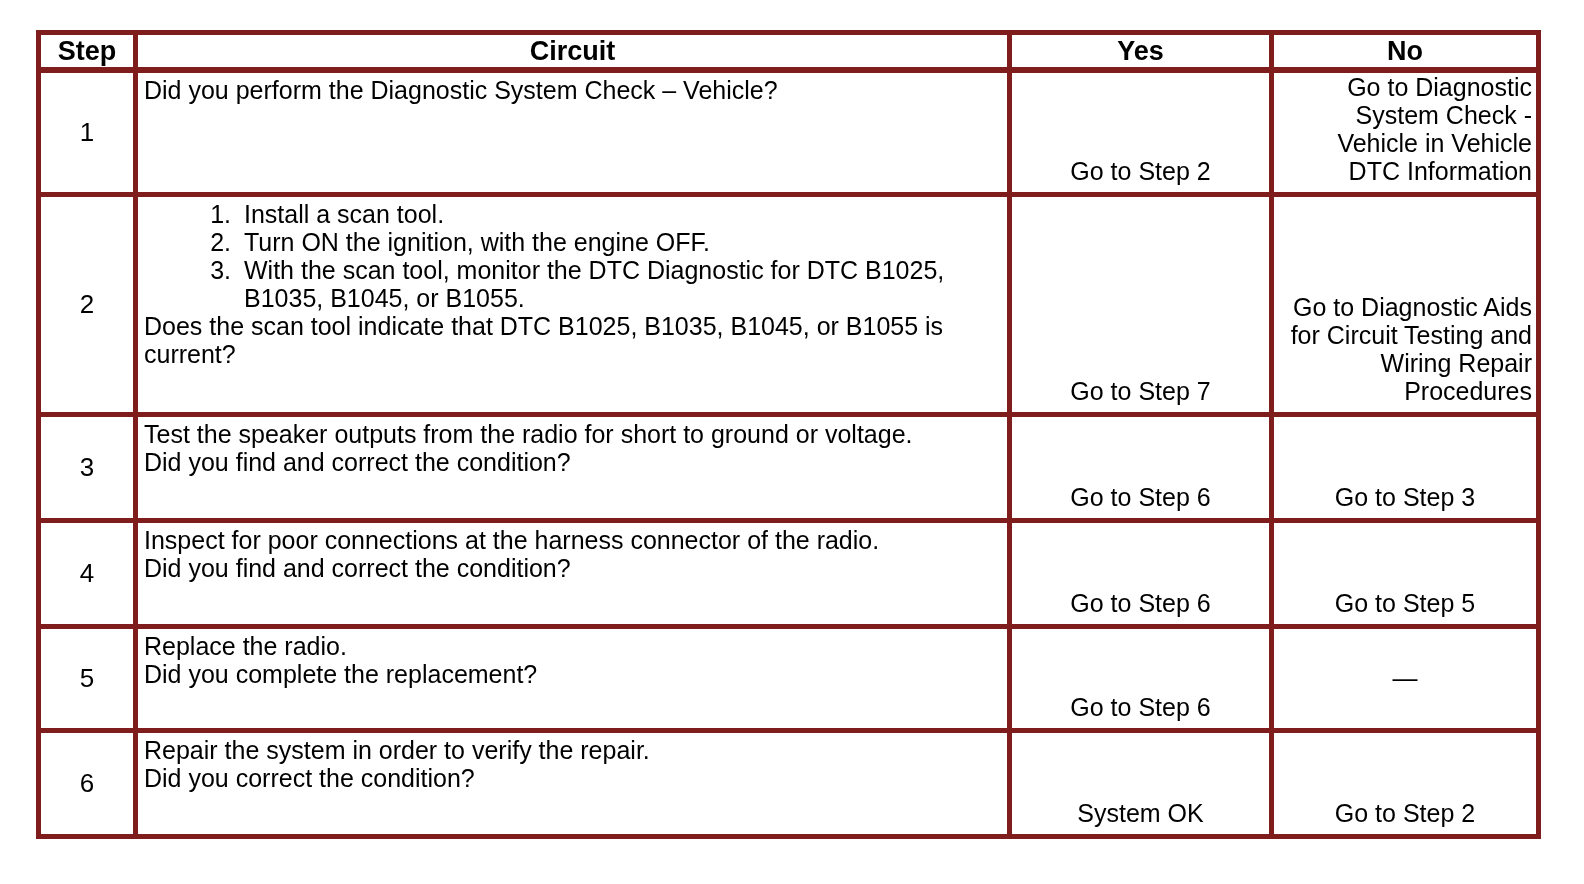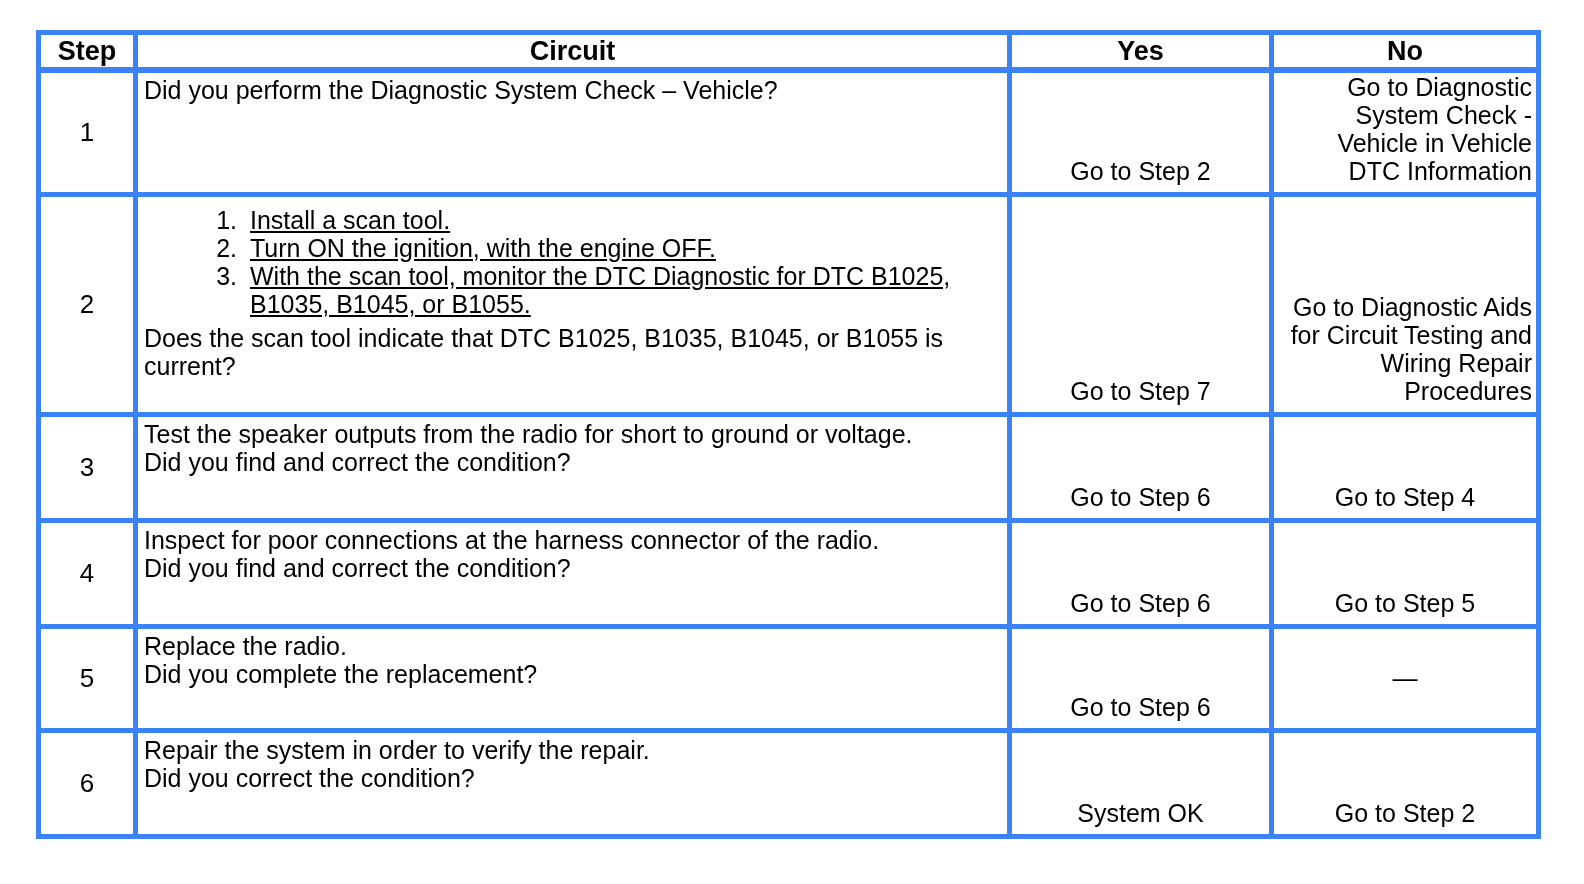--- a/index.html
+++ b/index.html
@@ -17,21 +17,21 @@
     table-layout: fixed;
     margin: 30px 0 0 36px;
     width: 1500px;
   }
   col.c-step   { width: 97px; }
   col.c-action { width: 874px; }
   col.c-yes    { width: 262px; }
   col.c-no     { width: 267px; }
 
   .diag th, .diag td {
-    border: 5px solid #3b82f6;
+    border: 5px solid #7f1d1d;
     padding: 0;
     font-size: 25px;
     line-height: 28px;
   }
   .diag th {
     font-size: 27px;
     font-weight: bold;
     text-align: center;
     vertical-align: middle;
     height: 37px;
@@ -54,23 +54,22 @@
     height: 100%;
   }
   .cell-flex {
     display: flex;
     flex-direction: column;
     justify-content: flex-start;
     height: 100%;
     padding: 3px 8px 6px 6px;
   }
   ol.action-list {
-    margin: 6px;
+    margin: 0;
     padding-left: 94px;
-    text-decoration: underline;
   }
   ol.action-list li {
     padding-left: 6px;
   }
   td.goto-cell {
     text-align: center;
     vertical-align: bottom;
     padding: 0 4px 7px 4px;
   }
   td.no-long {
@@ -133,21 +132,21 @@
 
     <tr class="r3">
       <td class="step-cell">3</td>
       <td class="action-cell">
         <div class="cell-flex">
           <div>Test the speaker outputs from the radio for short to ground or voltage.</div>
           <div>Did you find and correct the condition?</div>
         </div>
       </td>
       <td class="goto-cell">Go to Step 6</td>
-      <td class="goto-cell">Go to Step 4</td>
+      <td class="goto-cell">Go to Step 3</td>
     </tr>
 
     <tr class="r4">
       <td class="step-cell">4</td>
       <td class="action-cell">
         <div class="cell-flex">
           <div>Inspect for poor connections at the harness connector of the radio.</div>
           <div>Did you find and correct the condition?</div>
         </div>
       </td>

